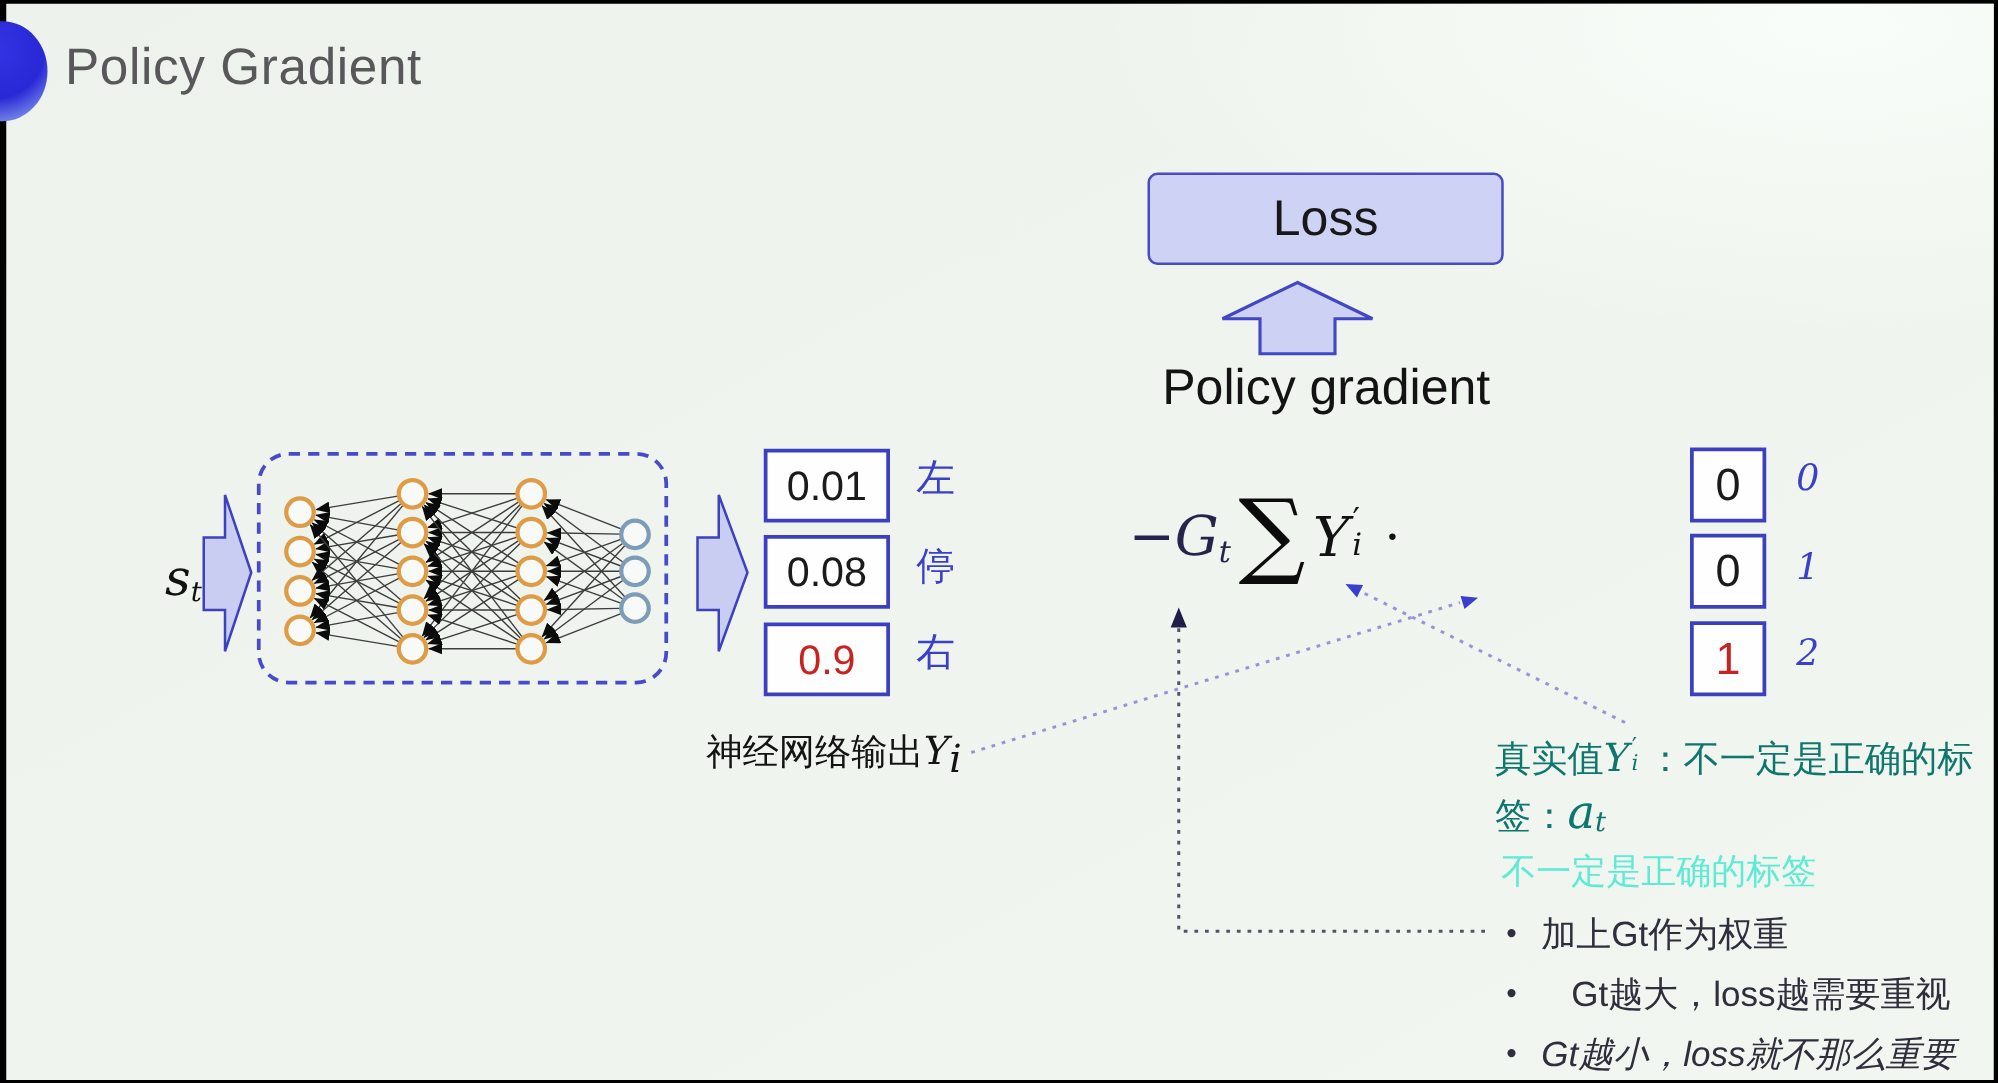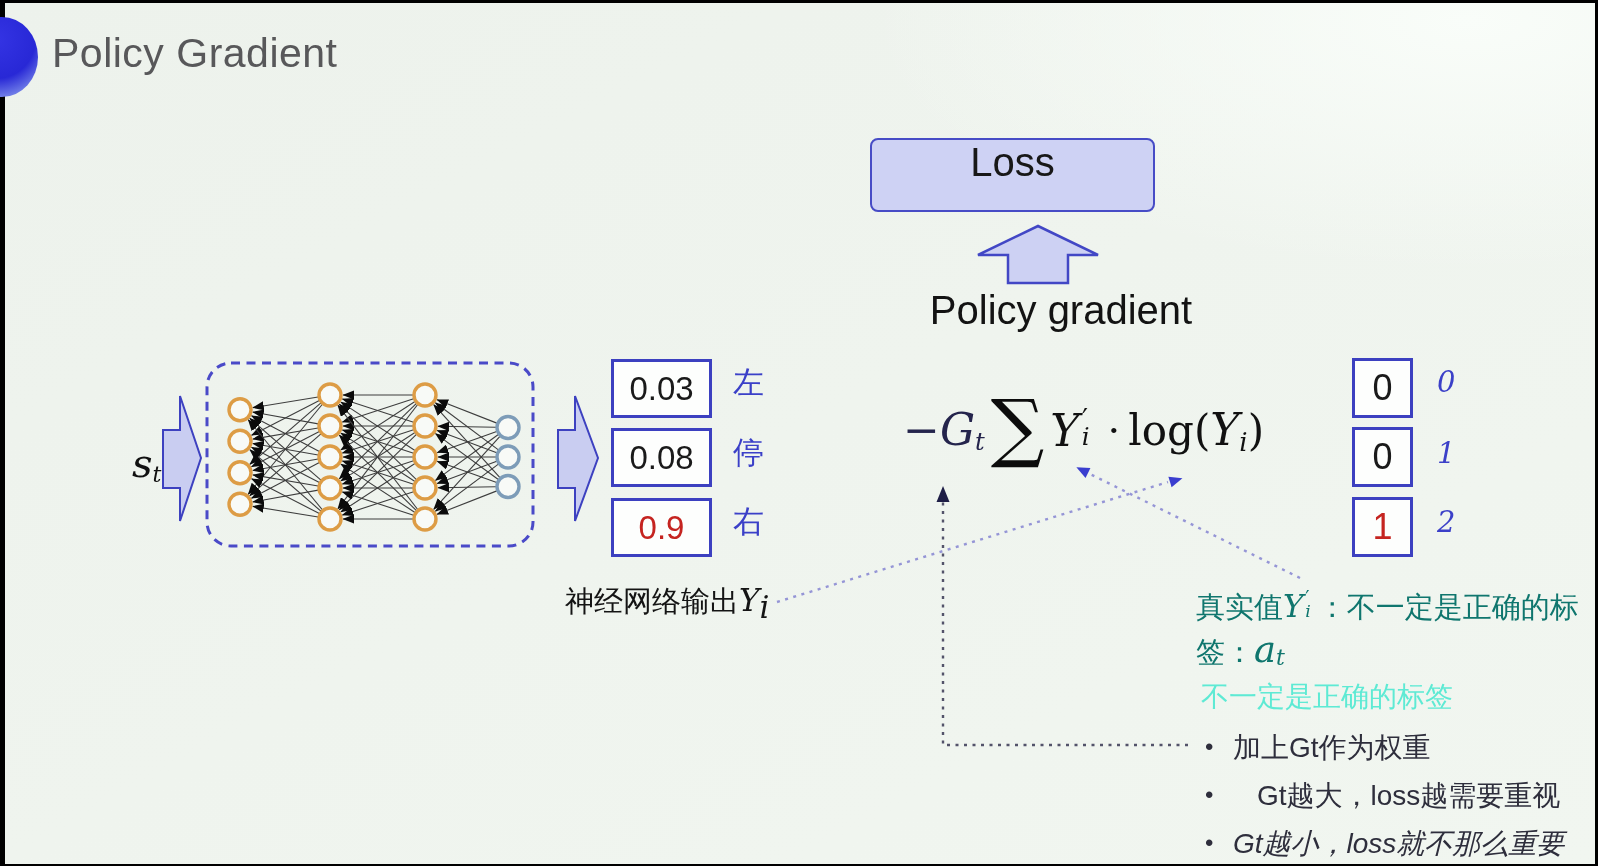--- a/index.html
+++ b/index.html
@@ -16,22 +16,22 @@
   .sfx .pr{position:absolute;left:0.10em;top:-0.13em;font-size:0.6em;font-style:normal;}
   .sfx .ii{position:absolute;left:0.10em;bottom:-0.24em;font-size:0.56em;font-style:italic;}
   .obox{width:95px;height:53px;border:3px solid #3c40c0;background:rgba(255,255,255,0.85);
         display:flex;align-items:center;justify-content:center;
         font-family:"Liberation Sans",sans-serif;font-size:33px;color:#1a1a1a;}
   .action{font-family:"Liberation Sans",sans-serif;font-size:31px;color:#3b40c8;}
   .hbox{width:55px;height:54px;border:3px solid #3c40c0;background:rgba(255,255,255,0.85);
         display:flex;align-items:center;justify-content:center;
         font-family:"Liberation Sans",sans-serif;font-size:36px;color:#1a1a1a;}
   .idx{font-family:"DejaVu Serif",serif;font-style:italic;font-size:29px;color:#3b40c8;}
-  #loss-box{left:870px;top:138px;width:281px;height:70px;background:#ced2f4;border:2.5px solid #474cc6;border-radius:8px;
-       display:flex;justify-content:center;font-family:"Liberation Sans",sans-serif;font-size:40px;color:#181818;}
+  #loss-box{left:918px;top:138px;width:281px;height:70px;background:#ced2f4;border:2.5px solid #474cc6;border-radius:8px;
+       display:flex;align-items:center;justify-content:center;font-family:"Liberation Sans",sans-serif;font-size:40px;color:#181818;}
   #pg-caption{left:920px;top:288px;width:282px;text-align:center;font-family:"Liberation Sans",sans-serif;font-size:40px;color:#131313;}
   #formula{left:903px;top:386px;height:88px;display:flex;align-items:center;font-family:"DejaVu Serif",serif;color:#111;}
   #formula .gt{font-size:44px;font-style:italic;color:#24244c;}
   #formula .gt .m{font-style:normal;}
   #formula .sum{font-size:75px;margin:0 6px 6px 6px;color:#0c0c0c;}
   #formula .yv{font-size:44px;font-style:italic;}
   #formula .dot{font-size:40px;margin:0 8px;}
   #formula .log{font-size:42px;font-style:normal;}
   #netout-caption{left:565px;top:582px;font-family:"Liberation Sans",sans-serif;font-size:29px;color:#141414;}
   #netout-caption .m{font-family:"DejaVu Serif",serif;font-style:italic;font-size:31px;}
@@ -144,21 +144,21 @@
   <line x1="1300" y1="578" x2="1086" y2="472" stroke="#9595d6" stroke-width="2.4" stroke-dasharray="3 5.5"></line>
   <polygon points="0,-5.5 13,0 0,5.5" transform="translate(1088,473) rotate(206.4)" fill="#3a3ecf"></polygon>
 </svg>
 
 <div id="sphere" class="abs"></div>
 <div id="title" class="abs">Policy Gradient</div>
 
 <div id="state-label" class="abs"><span>s</span><span class="subt">t</span></div>
 
 <div class="abs obox" style="left:611px;top:359px;">
-    <span style="color: rgb(26, 26, 26);">0.03</span>
+    <span style="color: rgb(26, 26, 26);">0.01</span>
   </div>
 <div class="abs obox" style="left:611px;top:428px;">
     <span style="color: rgb(26, 26, 26);">0.08</span>
   </div>
 <div class="abs obox" style="left:611px;top:498px;">
     <span style="color: rgb(197, 36, 32);">0.9</span>
   </div>
 <div class="abs action" style="left:733px;top:362px;">左</div>
 <div class="abs action" style="left:733px;top:432px;">停</div>
 <div class="abs action" style="left:733px;top:501px;">右</div>
@@ -166,21 +166,20 @@
 <div id="loss-box" class="abs">
     <span>Loss</span>
   </div>
 <div id="pg-caption" class="abs">Policy gradient</div>
 
 <div id="formula" class="abs">
   <span class="gt"><span class="m">−</span><span>G</span><span class="subt">t</span></span>
   <span class="sum">∑</span>
   <span class="yv"><span>Y</span><span class="sfx"><span class="pr">′</span><span class="ii">i</span></span></span>
   <span class="dot">·</span>
-  <span class="log"><span>log(</span><span class="yv" style="font-size:44px;">Y</span><span class="subt yv" style="font-size:26px;">i</span><span>)</span></span>
 </div>
 
 <div class="abs hbox" style="left:1352px;top:358px;">
     <span style="color: rgb(26, 26, 26);">0</span>
   </div>
 <div class="abs hbox" style="left:1352px;top:427px;">
     <span style="color: rgb(26, 26, 26);">0</span>
   </div>
 <div class="abs hbox" style="left:1352px;top:497px;">
     <span style="color: rgb(197, 36, 32);">1</span>

